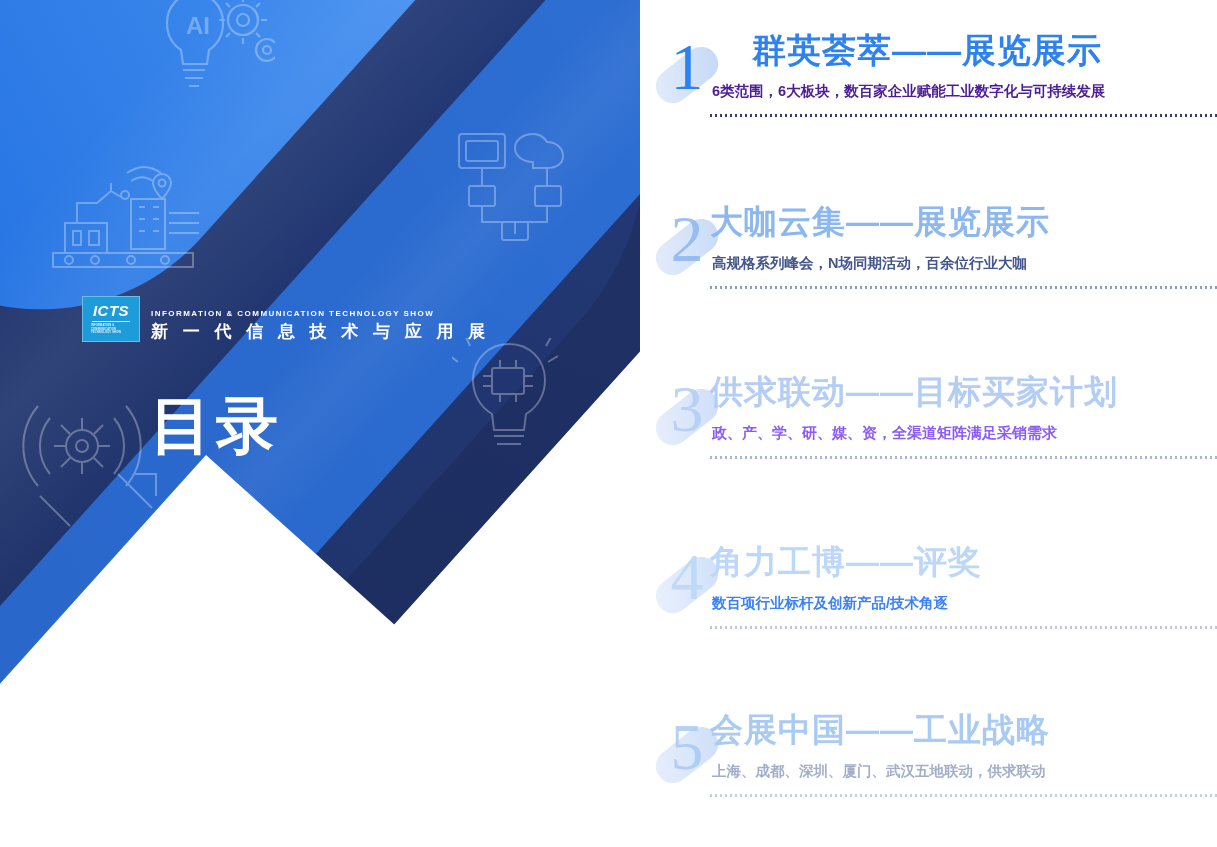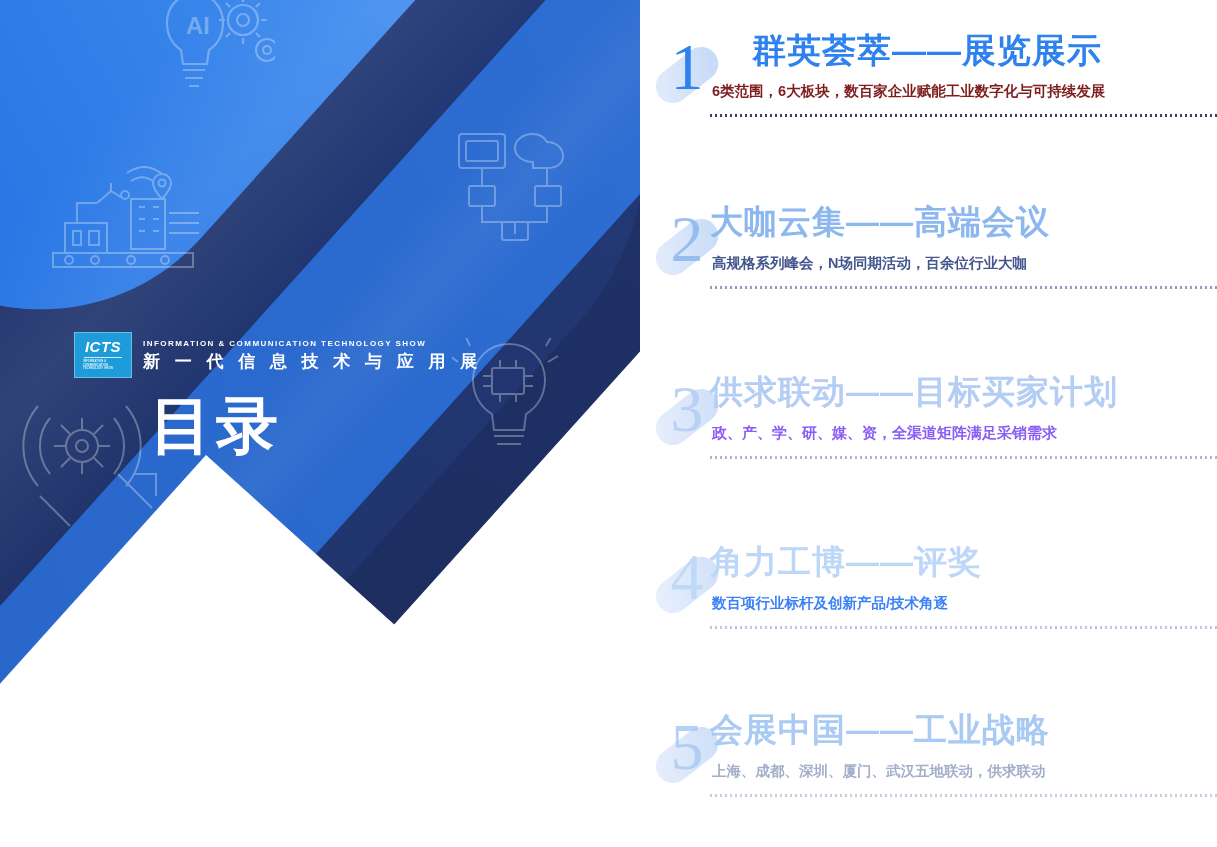--- a/index.html
+++ b/index.html
@@ -63,21 +63,21 @@
   
   .wedge{
     position:absolute;width:900px;height:900px;background:#fff;
     left:206px;top:455px;transform:rotate(42deg);transform-origin:0 0;
   }
 
   .deco{position:absolute;opacity:.30;}
   .deco svg{display:block;}
 
   
-  #logo-row{position:absolute;left:74px;top:296px;display:flex;align-items:center;gap:11px;margin-top:36px;}
+  #logo-row{position:absolute;left:82px;top:296px;display:flex;align-items:flex-end;gap:11px;}
   #logo-mark{
     width:58px;height:46px;background:#1d9cd9;
     display:flex;flex-direction:column;align-items:center;justify-content:center;
     box-shadow:inset 0 0 0 1px rgba(255,255,255,.35);
   }
   #logo-mark .lm-text{
     color:#fff;font-weight:700;font-style:italic;font-size:15px;letter-spacing:.5px;line-height:1;
   }
   #logo-mark .lm-rule{width:38px;height:1px;background:rgba(255,255,255,.8);margin:3px 0 2px;}
   #logo-mark .lm-sub{
@@ -262,29 +262,29 @@
     </div>
   </div>
 
   <div id="toc">
       <div class="toc-item" style="top: 10px; height: 150px;">
         <div class="num-wrap">
           <div class="num-pill" style="background: linear-gradient(120deg, rgb(228, 236, 251) 0%, rgb(195, 216, 246) 100%);"></div>
           <div class="num-glyph" style="color: rgb(46, 130, 239); opacity: 1;">1</div>
         </div>
         <div class="toc-title" style="top: 18px; color: rgb(46, 130, 239); font-size: 34px; letter-spacing: 1px; margin-left: 42px;">群英荟萃——展览展示</div>
-        <div class="toc-sub" style="top: 72px; color: #7f1d1d; font-size: 14.5px;">6类范围，6大板块，数百家企业赋能工业数字化与可持续发展</div>
+        <div class="toc-sub" style="top: 72px; color: #4c1d95; font-size: 14.5px;">6类范围，6大板块，数百家企业赋能工业数字化与可持续发展</div>
         <div class="toc-rule" style="top: 104px; width: 565px; background-image: repeating-linear-gradient(90deg, rgb(51, 64, 111) 0px, rgb(51, 64, 111) 2px, rgba(0, 0, 0, 0) 2px, rgba(0, 0, 0, 0) 5px);"></div>
       </div>
       <div class="toc-item" style="top: 182px; height: 150px;">
         <div class="num-wrap">
           <div class="num-pill" style="background: linear-gradient(120deg, rgb(230, 237, 251) 0%, rgb(198, 218, 247) 100%);"></div>
           <div class="num-glyph" style="color: rgb(140, 183, 239); opacity: 0.85;">2</div>
         </div>
-        <div class="toc-title" style="top: 18px; color: rgb(140, 183, 239); font-size: 33px; letter-spacing: 1px;">大咖云集——高端会议</div>
+        <div class="toc-title" style="top: 18px; color: rgb(140, 183, 239); font-size: 33px; letter-spacing: 1px;">大咖云集——展览展示</div>
         <div class="toc-sub" style="top: 72px; color: rgb(68, 86, 140); font-size: 14.5px;">高规格系列峰会，N场同期活动，百余位行业大咖</div>
         <div class="toc-rule" style="top: 104px; width: 560px; background-image: repeating-linear-gradient(90deg, rgb(142, 156, 190) 0px, rgb(142, 156, 190) 2px, rgba(0, 0, 0, 0) 2px, rgba(0, 0, 0, 0) 5px);"></div>
       </div>
       <div class="toc-item" style="top: 352px; height: 150px;">
         <div class="num-wrap">
           <div class="num-pill" style="background: linear-gradient(120deg, rgb(233, 239, 252) 0%, rgb(204, 222, 248) 100%);"></div>
           <div class="num-glyph" style="color: rgb(179, 205, 244); opacity: 0.85;">3</div>
         </div>
         <div class="toc-title" style="top: 18px; color: rgb(179, 205, 244); font-size: 33px; letter-spacing: 1px;">供求联动——目标买家计划</div>
         <div class="toc-sub" style="top: 72px; color: #8b5cf6; font-size: 15px;">政、产、学、研、媒、资，全渠道矩阵满足采销需求</div>

